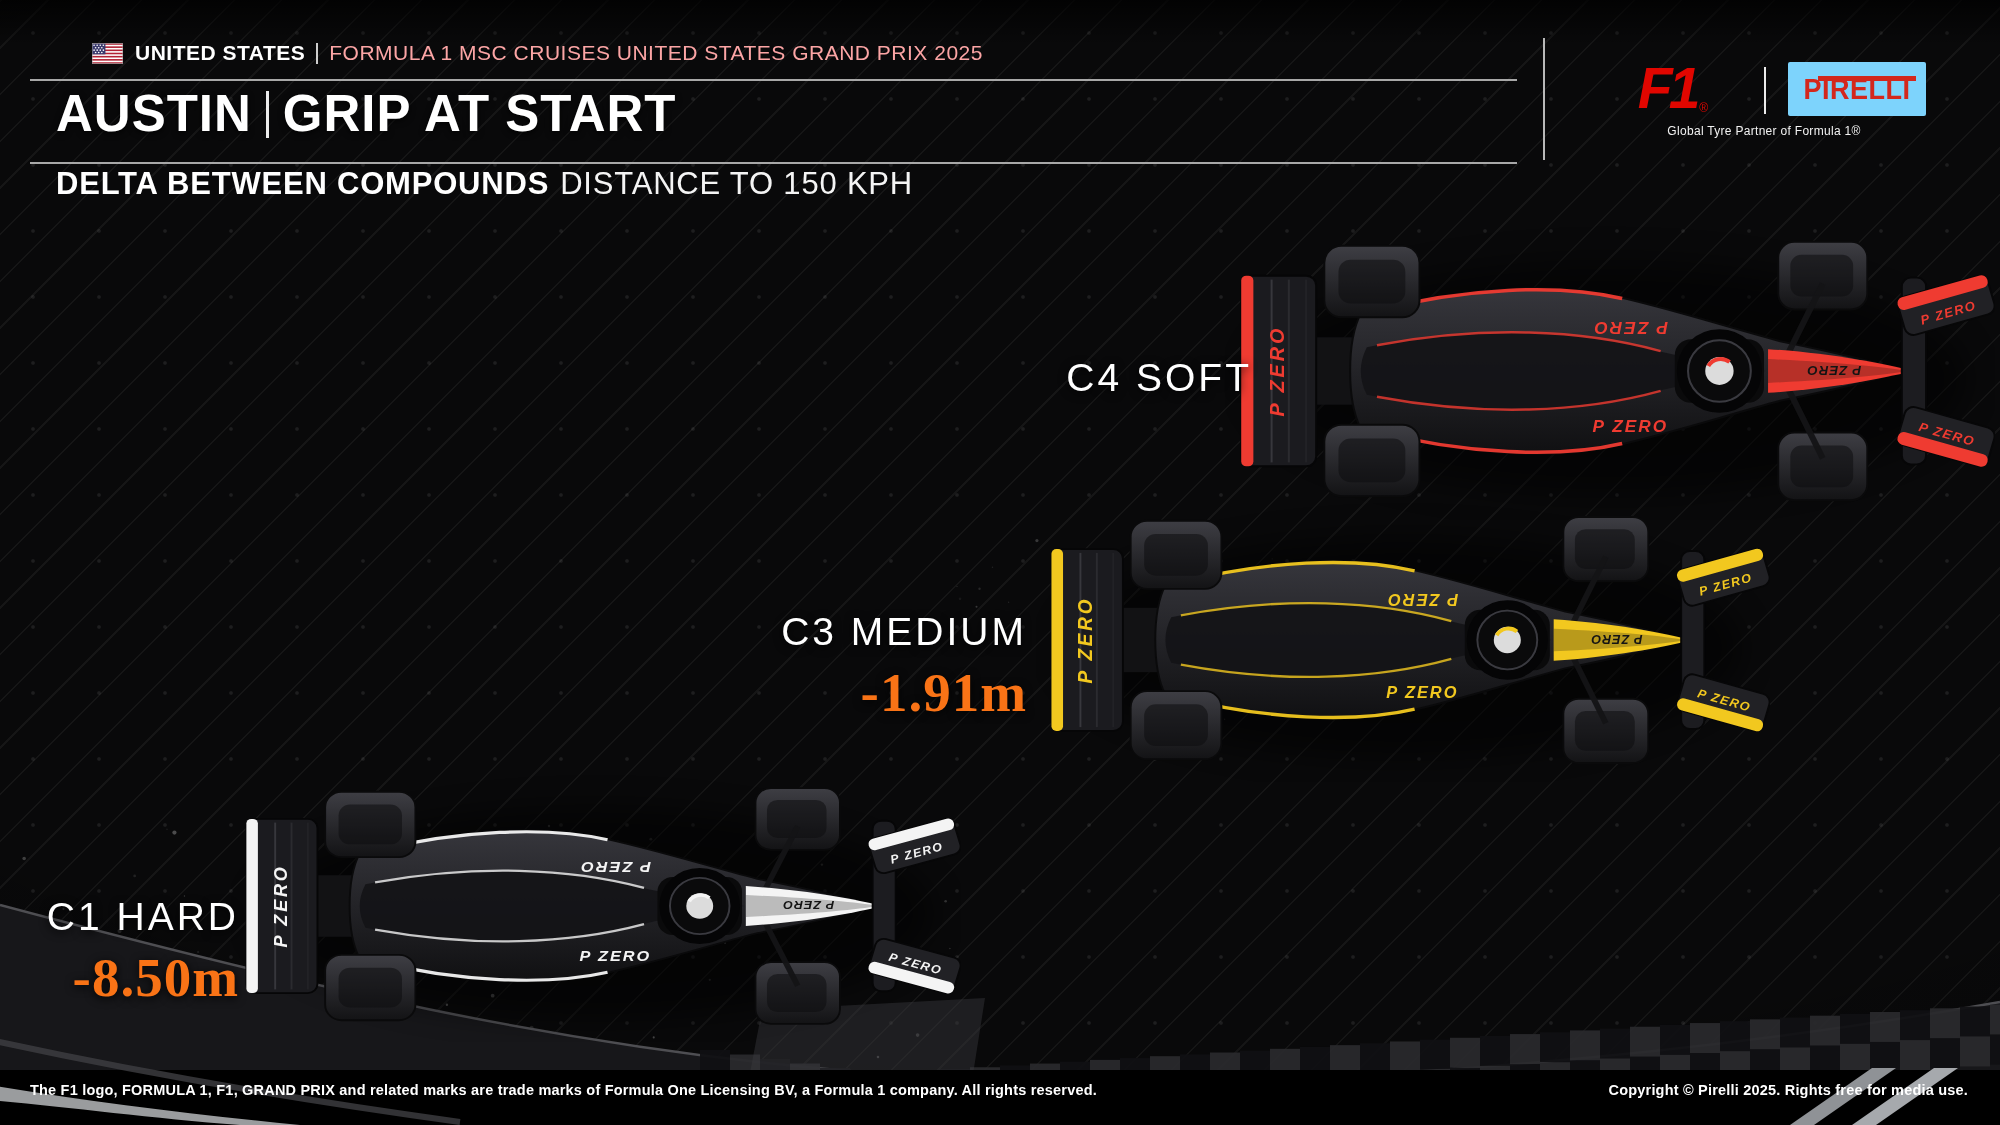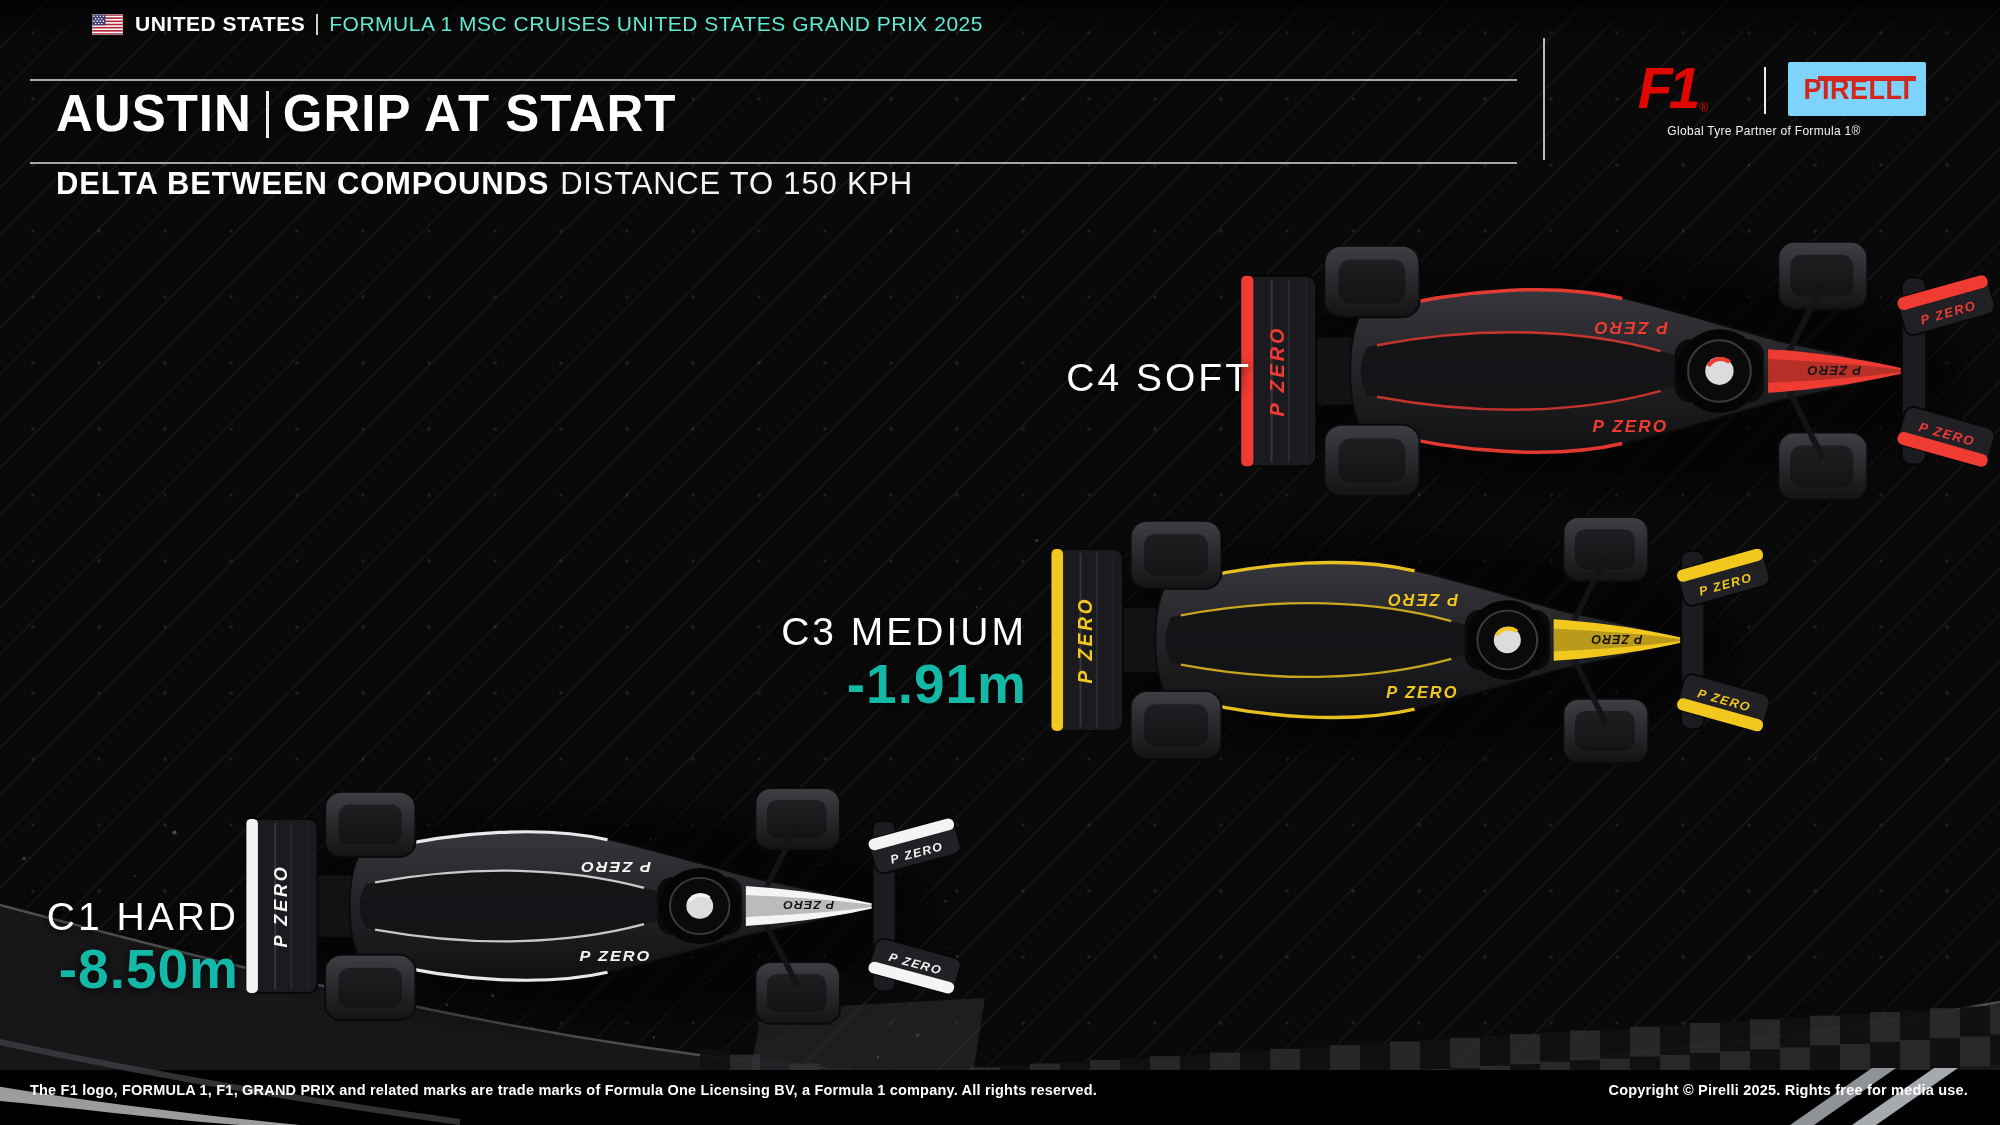--- a/index.html
+++ b/index.html
@@ -12,25 +12,25 @@
       radial-gradient(rgba(255,255,255,0.085) 1.3px, transparent 2.3px),
       repeating-linear-gradient(135deg, rgba(255,255,255,0.05) 0 1.7px, transparent 1.7px 33px);
     background-size:66px 66px, auto;}
   .texture:after{content:"";position:absolute;inset:0;
     background:linear-gradient(180deg, rgba(0,0,0,.75) 0, rgba(0,0,0,0) 45px),
                radial-gradient(120% 90% at 55% 40%, rgba(0,0,0,0) 55%, rgba(0,0,0,.35) 100%);}
 
   svg.deco{position:absolute;inset:0;z-index:1;pointer-events:none;}
 
   
-  .event-line{position:absolute;left:46px;top:12px;z-index:6;display:flex;align-items:center;height:24px;font-size:21px;letter-spacing:.5px;padding-left:46px;}
+  .event-line{position:absolute;left:46px;top:41px;z-index:6;display:flex;align-items:center;height:24px;font-size:21px;letter-spacing:.5px;padding-left:46px;}
   .flag{width:31px;height:21px;margin-right:12px;display:inline-block;}
   .country{font-weight:800;}
   .event-sep{width:2px;height:21px;background:#d8d8d8;margin:0 11px;opacity:.95;}
-  .event-name{font-weight:400;color:#5eead4;}
+  .event-name{font-weight:400;color:#fca5a5;}
 
   .rule{position:absolute;left:30px;width:1487px;height:2px;background:#a8a8a8;z-index:6;}
   .rule-1{top:79px;} .rule-2{top:162px;}
   .vrule{position:absolute;left:1543px;top:38px;width:2px;height:122px;background:#b8b8b8;z-index:6;}
 
   .title{position:absolute;left:56px;top:86px;z-index:6;display:flex;align-items:center;gap:14px;
     font-size:51px;font-weight:900;letter-spacing:1px;line-height:1.1;text-shadow:0 2px 6px rgba(0,0,0,.8);}
   .title-sep{width:3px;height:47px;background:#ececec;}
 
   .subtitle{position:absolute;left:56px;top:168px;z-index:6;display:flex;gap:11px;font-size:31px;letter-spacing:.8px;line-height:1.05;}
@@ -43,21 +43,21 @@
   .f1-reg{color:#e10600;font-size:12px;margin-left:3px;line-height:1;}
   .logo-sep{position:absolute;left:1764px;top:67px;width:2px;height:47px;background:#ececec;z-index:6;}
   .pirelli{position:absolute;left:1788px;top:62px;width:138px;height:54px;z-index:6;background:#7dd3fc;border-radius:2px;display:flex;align-items:center;justify-content:center;}
   .pirelli-text{color:#d3271d;font-weight:900;font-size:27px;letter-spacing:.5px;transform:scaleY(1.1);}
   .p-bar{position:absolute;top:14px;left:30px;width:98px;height:5px;background:#d3271d;}
   .partner{position:absolute;left:1602px;top:124px;width:324px;z-index:6;text-align:center;font-size:12px;letter-spacing:.3px;color:#f2f2f2;}
 
   
   .lab{position:absolute;z-index:5;text-align:right;text-shadow:0 2px 10px rgba(0,0,0,.9);}
   .lab .name{font-size:39px;font-weight:400;letter-spacing:3px;line-height:1;color:#fff;}
-  .lab .delta{font-size:55px;font-weight:900;letter-spacing:1px;line-height:1;margin-top:6px;color:#14b8a6;}
+  .lab .delta{font-size:55px;font-weight:900;letter-spacing:1px;line-height:1;margin-top:14px;color:#f97316;font-family:Liberation Serif, serif;}
   .lab-c4{left:850px;top:358px;width:402px;}
   .lab-c3{left:610px;top:612px;width:417px;}
   .lab-c1{left:0px;top:897px;width:239px;}
 
   
   .car{position:absolute;z-index:3;}
   .car svg{display:block;width:100%;height:100%;}
   .car-c4{left:1225px;top:222px;width:770px;height:298px;z-index:2;}
   .car-c3{left:1036px;top:498px;width:734px;height:284px;z-index:3;}
   .car-c1{left:231px;top:770px;width:730px;height:272px;z-index:4;}

